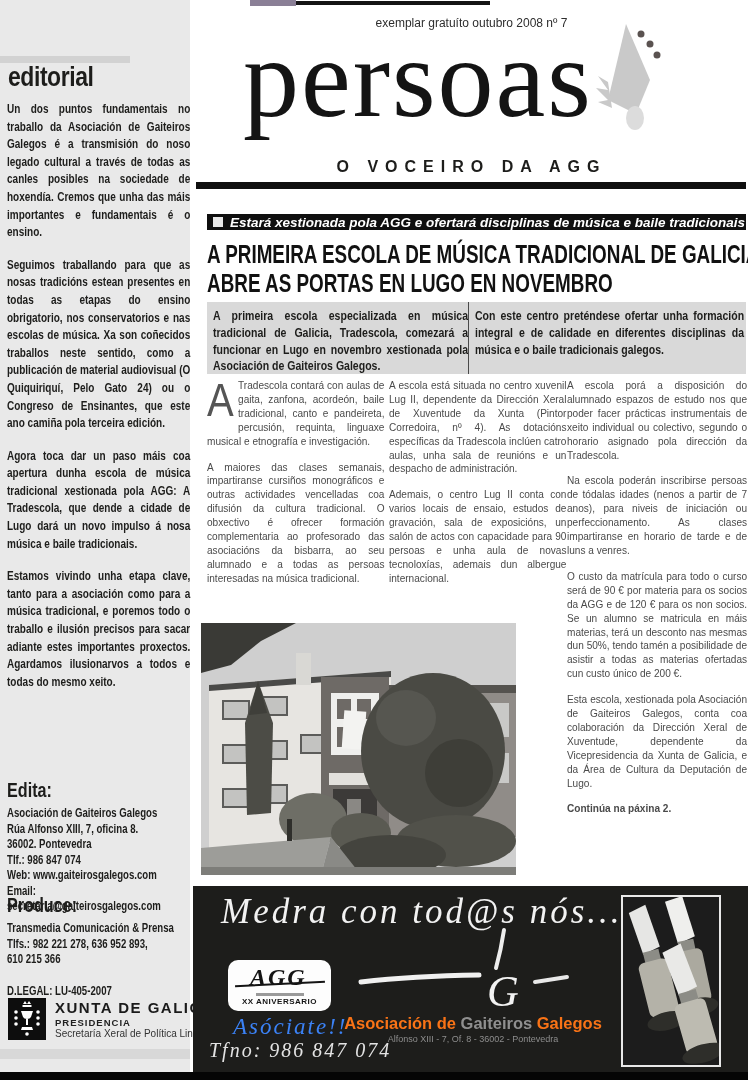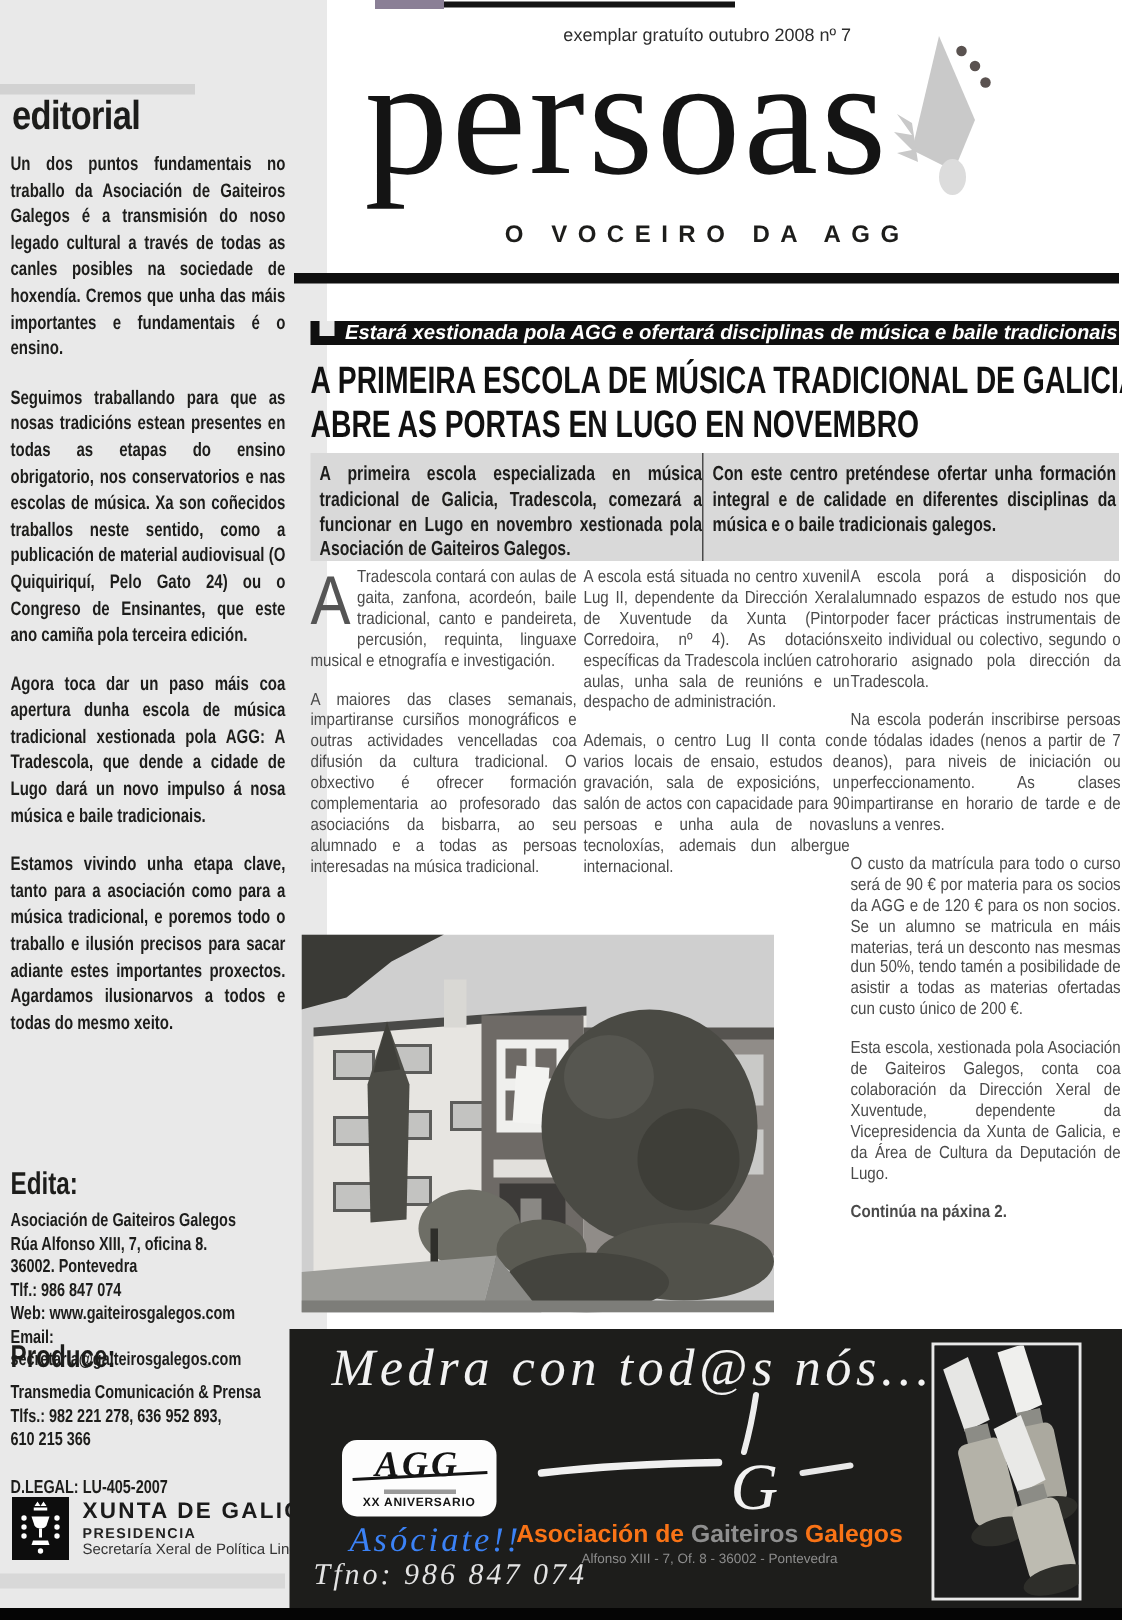--- a/index.html
+++ b/index.html
@@ -1,20 +1,20 @@
 <!DOCTYPE html>
 <html><head>
 <meta charset="utf-8">
 <style>
   html,body{margin:0;padding:0;}
   body{width:748px;height:1080px;position:relative;background:#ffffff;
        font-family:"Liberation Sans",sans-serif;overflow:hidden;}
   .abs{position:absolute;}
   
-  .sidebar{left:0;top:0;width:190px;height:1072px;background:#e9e9e9;padding-left:28px;}
+  .sidebar{left:0;top:0;width:190px;height:1072px;background:#e9e9e9;}
   .sidebar-topbar{left:0;top:56px;width:130px;height:7px;background:#d2d2d2;}
   .editorial-heading{left:8px;top:62px;font-size:27px;font-weight:bold;color:#1d1d1b;
        letter-spacing:-0.5px;transform:scaleX(0.85);transform-origin:0 0;}
   .editorial-body{left:7px;top:100px;width:238px;transform:scaleX(0.77);transform-origin:0 0;}
   .editorial-body p{margin:0 0 15px 0;font-size:13px;line-height:17.6px;font-weight:bold;
        color:#1d1d1b;text-align:justify;}
   .edita{left:7px;top:778px;width:240px;transform:scaleX(0.77);transform-origin:0 0;color:#1d1d1b;}
   .block-heading{font-size:21px;font-weight:bold;margin:0 0 4px 0;}
   .edita-line{font-size:12.5px;font-weight:bold;line-height:15.5px;}
   .produce{left:7px;top:893px;width:240px;transform:scaleX(0.77);transform-origin:0 0;color:#1d1d1b;}
@@ -27,26 +27,26 @@
   .xunta-line2{left:47px;top:30px;font-size:10px;color:#333;}
   .sidebar-bottombar{left:0;top:1049px;width:190px;height:10px;background:#d8d8d8;}
   
   .artifact1{left:250px;top:0;width:46px;height:6px;background:#8a7f96;}
   .artifact2{left:296px;top:1px;width:194px;height:4px;background:#141414;}
   
   .issue-line{left:195px;top:16px;width:553px;text-align:center;font-size:12px;color:#2d2d2d;}
   .mast-decor{left:578px;top:22px;z-index:1;}
   .mast-title{left:243px;top:18px;width:460px;font-family:"Liberation Serif",serif;
        font-size:112px;color:#141414;letter-spacing:2px;z-index:2;line-height:120px;}
-  .mast-sub{left:195px;top:148px;width:553px;text-align:center;font-size:16px;font-weight:bold;
+  .mast-sub{left:195px;top:158px;width:553px;text-align:center;font-size:16px;font-weight:bold;
        letter-spacing:7px;color:#1d1d1b;z-index:2;}
   .mast-bar{left:196px;top:182px;width:550px;height:7px;background:#0f0f0f;}
   
   .kicker{left:207px;top:214px;width:539px;height:16px;background:#0f0f0f;color:#fff;
-       display:flex;align-items:flex-start;box-sizing:border-box;padding-left:6px;}
+       display:flex;align-items:center;box-sizing:border-box;padding-left:6px;}
   .kicker-square{width:10px;height:10px;background:#e8e8e8;margin-right:7px;flex:0 0 auto;}
   .kicker-text{font-size:13.5px;font-weight:bold;font-style:italic;white-space:nowrap;}
   .headline{left:207px;top:240px;width:740px;font-size:25.5px;font-weight:bold;color:#111;
        line-height:28.5px;transform:scaleX(0.74);transform-origin:0 0;white-space:nowrap;}
   .lede{left:207px;top:302px;width:539px;height:72px;background:#d9d9d9;}
   .lede-divider{left:468px;top:302px;width:1px;height:72px;background:#4a4a4a;}
   .lede-text{top:308px;transform:scaleX(0.78);transform-origin:0 0;font-size:13.5px;
        font-weight:bold;line-height:16.8px;color:#1d1d1b;text-align:justify;}
   .lede-left{left:213px;width:327px;}
   .lede-right{left:475px;width:345px;}

